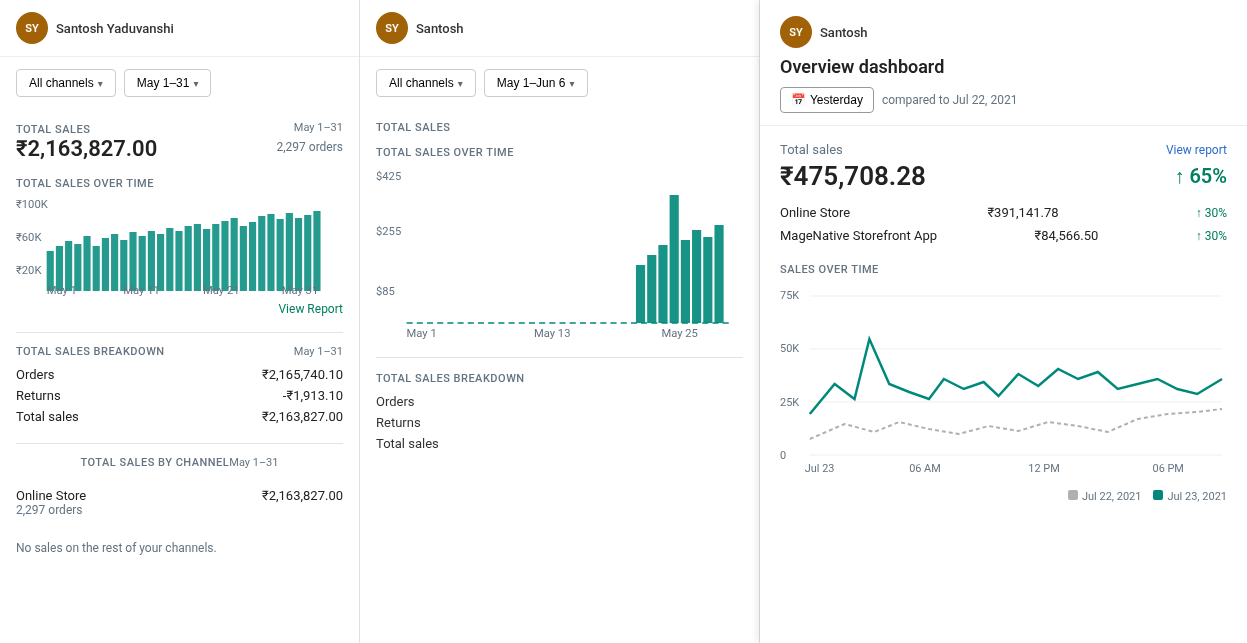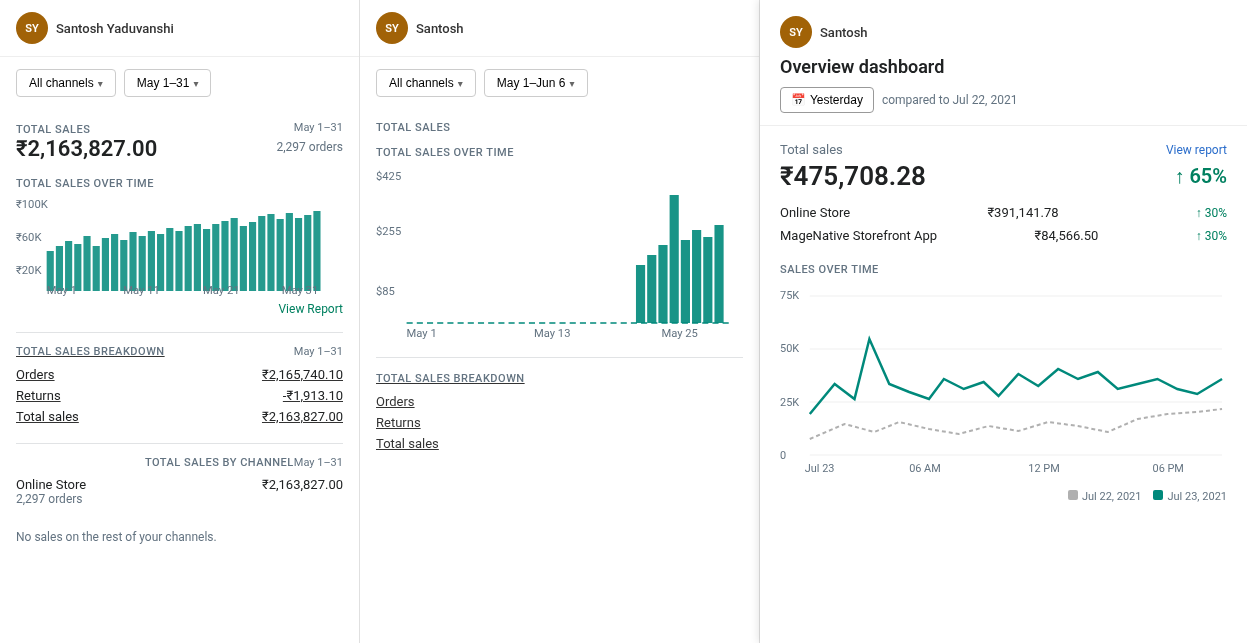--- a/index.html
+++ b/index.html
@@ -145,21 +145,20 @@
     }
 
     .divider {
       border: none;
       border-top: 1px solid #e1e3e5;
       margin: 12px 0;
     }
 
     .breakdown-section {
       margin-bottom: 16px;
-      text-decoration: underline;
     }
 
     .breakdown-row {
       display: flex;
       justify-content: space-between;
       padding: 3px 0;
       font-size: 13px;
     }
 
     .breakdown-row .label { color: #202223; }
@@ -473,21 +472,21 @@
         </div>
         <div class="breakdown-row">
           <span class="label">Total sales</span>
           <span class="value">₹2,163,827.00</span>
         </div>
       </div>
 
       <hr class="divider">
 
       <div class="channel-section">
-        <div style="display:flex;justify-content:flex-end;margin-bottom:8px;">
+        <div style="display:flex;justify-content:center;margin-bottom:19px;">
           <span class="metric-label">TOTAL SALES BY CHANNEL</span>
           <span class="metric-date">May 1–31</span>
         </div>
         <div style="display:flex;justify-content:space-between;align-items:flex-start;">
           <div>
             <div class="channel-name">Online Store</div>
             <div class="channel-orders">2,297 orders</div>
           </div>
           <div class="channel-name">₹2,163,827.00</div>
         </div>

